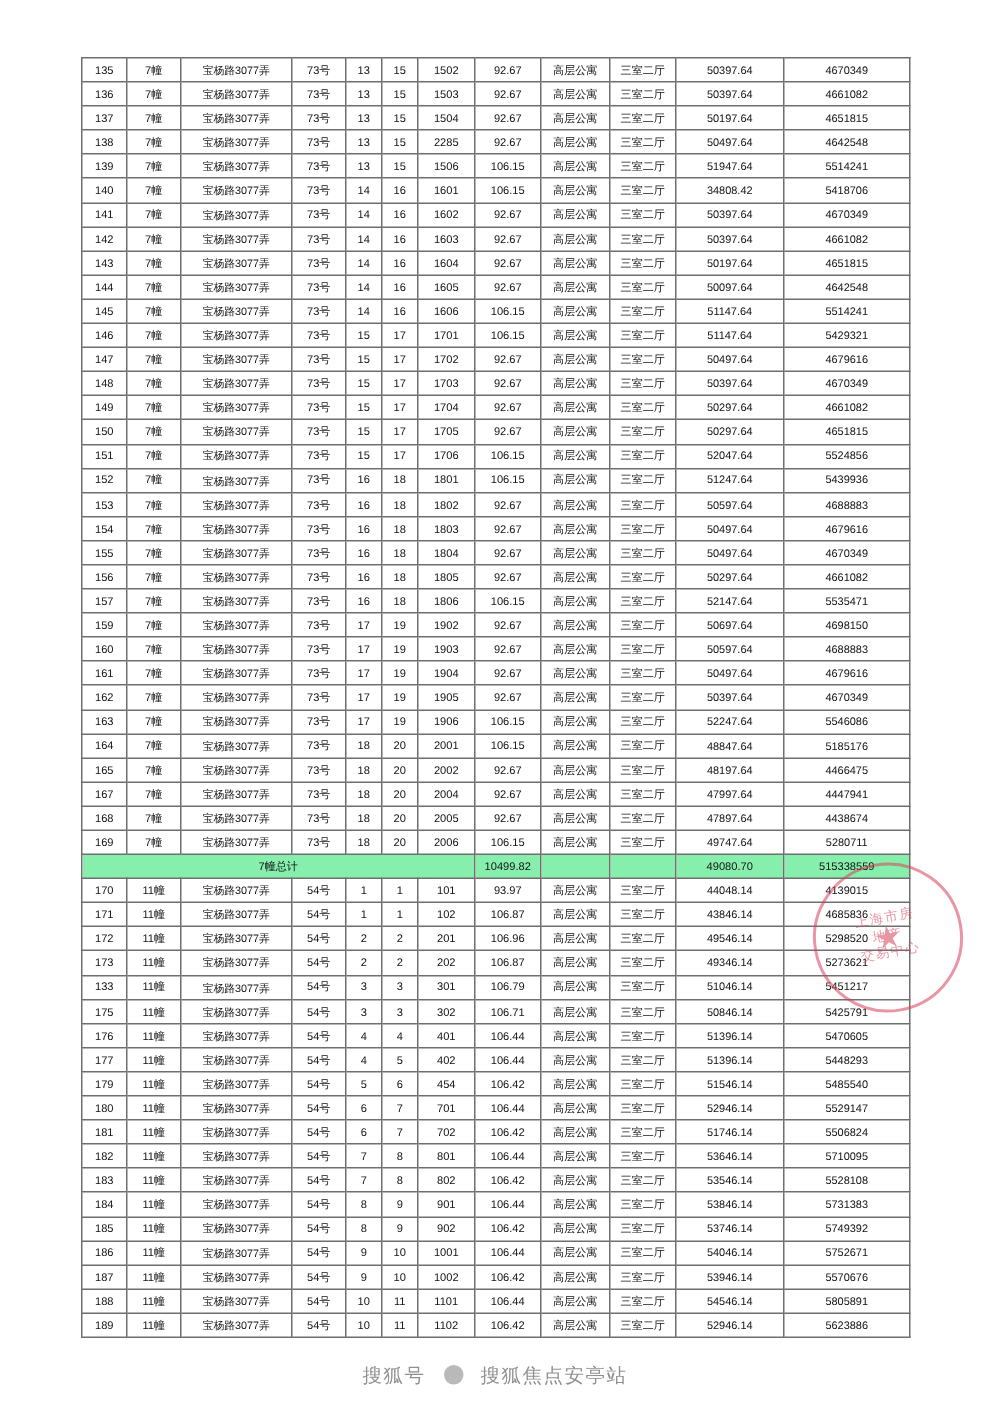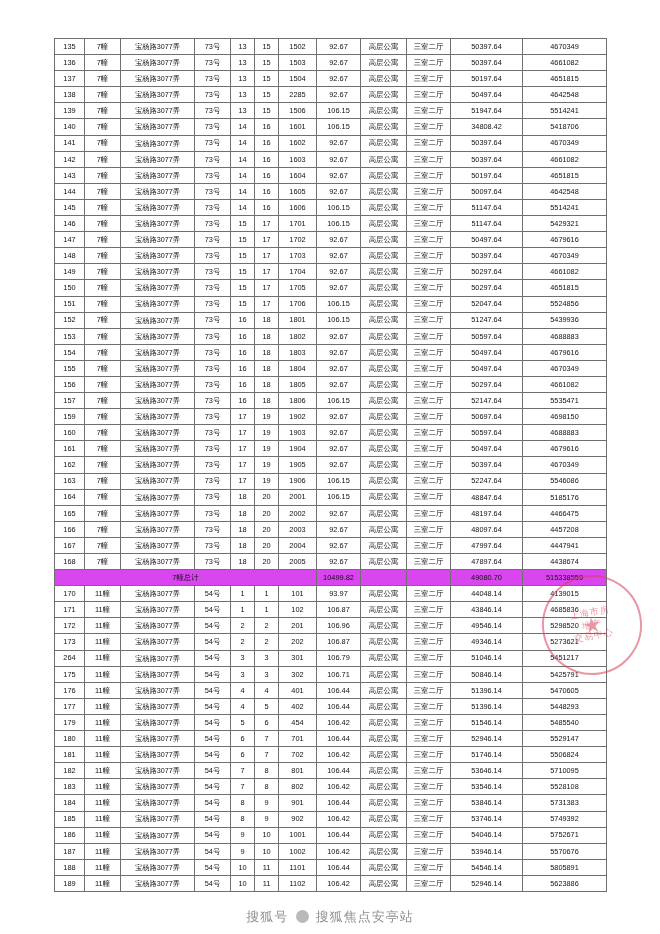--- a/index.html
+++ b/index.html
@@ -29,21 +29,21 @@
     vertical-align:middle;
     color:#111;
     padding:0;
     white-space:nowrap;
     overflow:hidden;
   }
   td.num{font-size:7.4px;}
   td.addr{font-size:7.2px;}
   td.money{text-align:center;font-size:7.3px;}
   tr.subtotal td{
-    background:#d946ef;
+    background:#86efac;
     font-size:7.4px;
   }
   .col1{width:30px;}
   .col2{width:36px;}
   .col3{width:74px;}
   .col4{width:36px;}
   .col5{width:24px;}
   .col6{width:24px;}
   .col7{width:38px;}
   .col8{width:44px;}
@@ -80,21 +80,21 @@
     transform:translate(-50%,-50%);
     color:#d6425a;font-size:20px;
   }
   
   #footer{
     position:absolute;
     left:0;right:0;bottom:8px;
     text-align:center;
     color:#8f8f8f;
     font-size:13px;
-    font-family:Liberation Serif, serif;
+    font-family:Liberation Mono, monospace;
     letter-spacing:1px;
   }
   #footer .logo{
     display:inline-block;
     width:13px;height:13px;
     border-radius:50%;
     background:#b9b9b9;
     vertical-align:-2px;
     margin:0 3px;
   }
@@ -533,34 +533,20 @@
           <td class="num">18</td>
           <td class="num">20</td>
           <td class="num">2002</td>
           <td class="num">92.67</td>
           <td class="num">高层公寓</td>
           <td class="num">三室二厅</td>
           <td class="money">48197.64</td>
           <td class="money">4466475</td>
         </tr>
         <tr>
-          <td class="num">166</td>
-          <td class="num">7幢</td>
-          <td class="addr">宝杨路3077弄</td>
-          <td class="num">73号</td>
-          <td class="num">18</td>
-          <td class="num">20</td>
-          <td class="num">2003</td>
-          <td class="num">92.67</td>
-          <td class="num">高层公寓</td>
-          <td class="num">三室二厅</td>
-          <td class="money">48097.64</td>
-          <td class="money">4457208</td>
-        </tr>
-        <tr>
           <td class="num">167</td>
           <td class="num">7幢</td>
           <td class="addr">宝杨路3077弄</td>
           <td class="num">73号</td>
           <td class="num">18</td>
           <td class="num">20</td>
           <td class="num">2004</td>
           <td class="num">92.67</td>
           <td class="num">高层公寓</td>
           <td class="num">三室二厅</td>
@@ -573,20 +559,34 @@
           <td class="addr">宝杨路3077弄</td>
           <td class="num">73号</td>
           <td class="num">18</td>
           <td class="num">20</td>
           <td class="num">2005</td>
           <td class="num">92.67</td>
           <td class="num">高层公寓</td>
           <td class="num">三室二厅</td>
           <td class="money">47897.64</td>
           <td class="money">4438674</td>
+        </tr>
+        <tr>
+          <td class="num">169</td>
+          <td class="num">7幢</td>
+          <td class="addr">宝杨路3077弄</td>
+          <td class="num">73号</td>
+          <td class="num">18</td>
+          <td class="num">20</td>
+          <td class="num">2006</td>
+          <td class="num">106.15</td>
+          <td class="num">高层公寓</td>
+          <td class="num">三室二厅</td>
+          <td class="money">49747.64</td>
+          <td class="money">5280711</td>
         </tr>
         <tr class="subtotal">
           <td colspan="7">7幢总计</td>
           <td>10499.82</td>
           <td></td>
           <td></td>
           <td>49080.70</td>
           <td>515338559</td>
         </tr>
         <tr>
@@ -639,21 +639,21 @@
           <td class="num">2</td>
           <td class="num">2</td>
           <td class="num">202</td>
           <td class="num">106.87</td>
           <td class="num">高层公寓</td>
           <td class="num">三室二厅</td>
           <td class="money">49346.14</td>
           <td class="money">5273621</td>
         </tr>
         <tr>
-          <td class="num">264</td>
+          <td class="num">133</td>
           <td class="num">11幢</td>
           <td class="addr">宝杨路3077弄</td>
           <td class="num">54号</td>
           <td class="num">3</td>
           <td class="num">3</td>
           <td class="num">301</td>
           <td class="num">106.79</td>
           <td class="num">高层公寓</td>
           <td class="num">三室二厅</td>
           <td class="money">51046.14</td>

